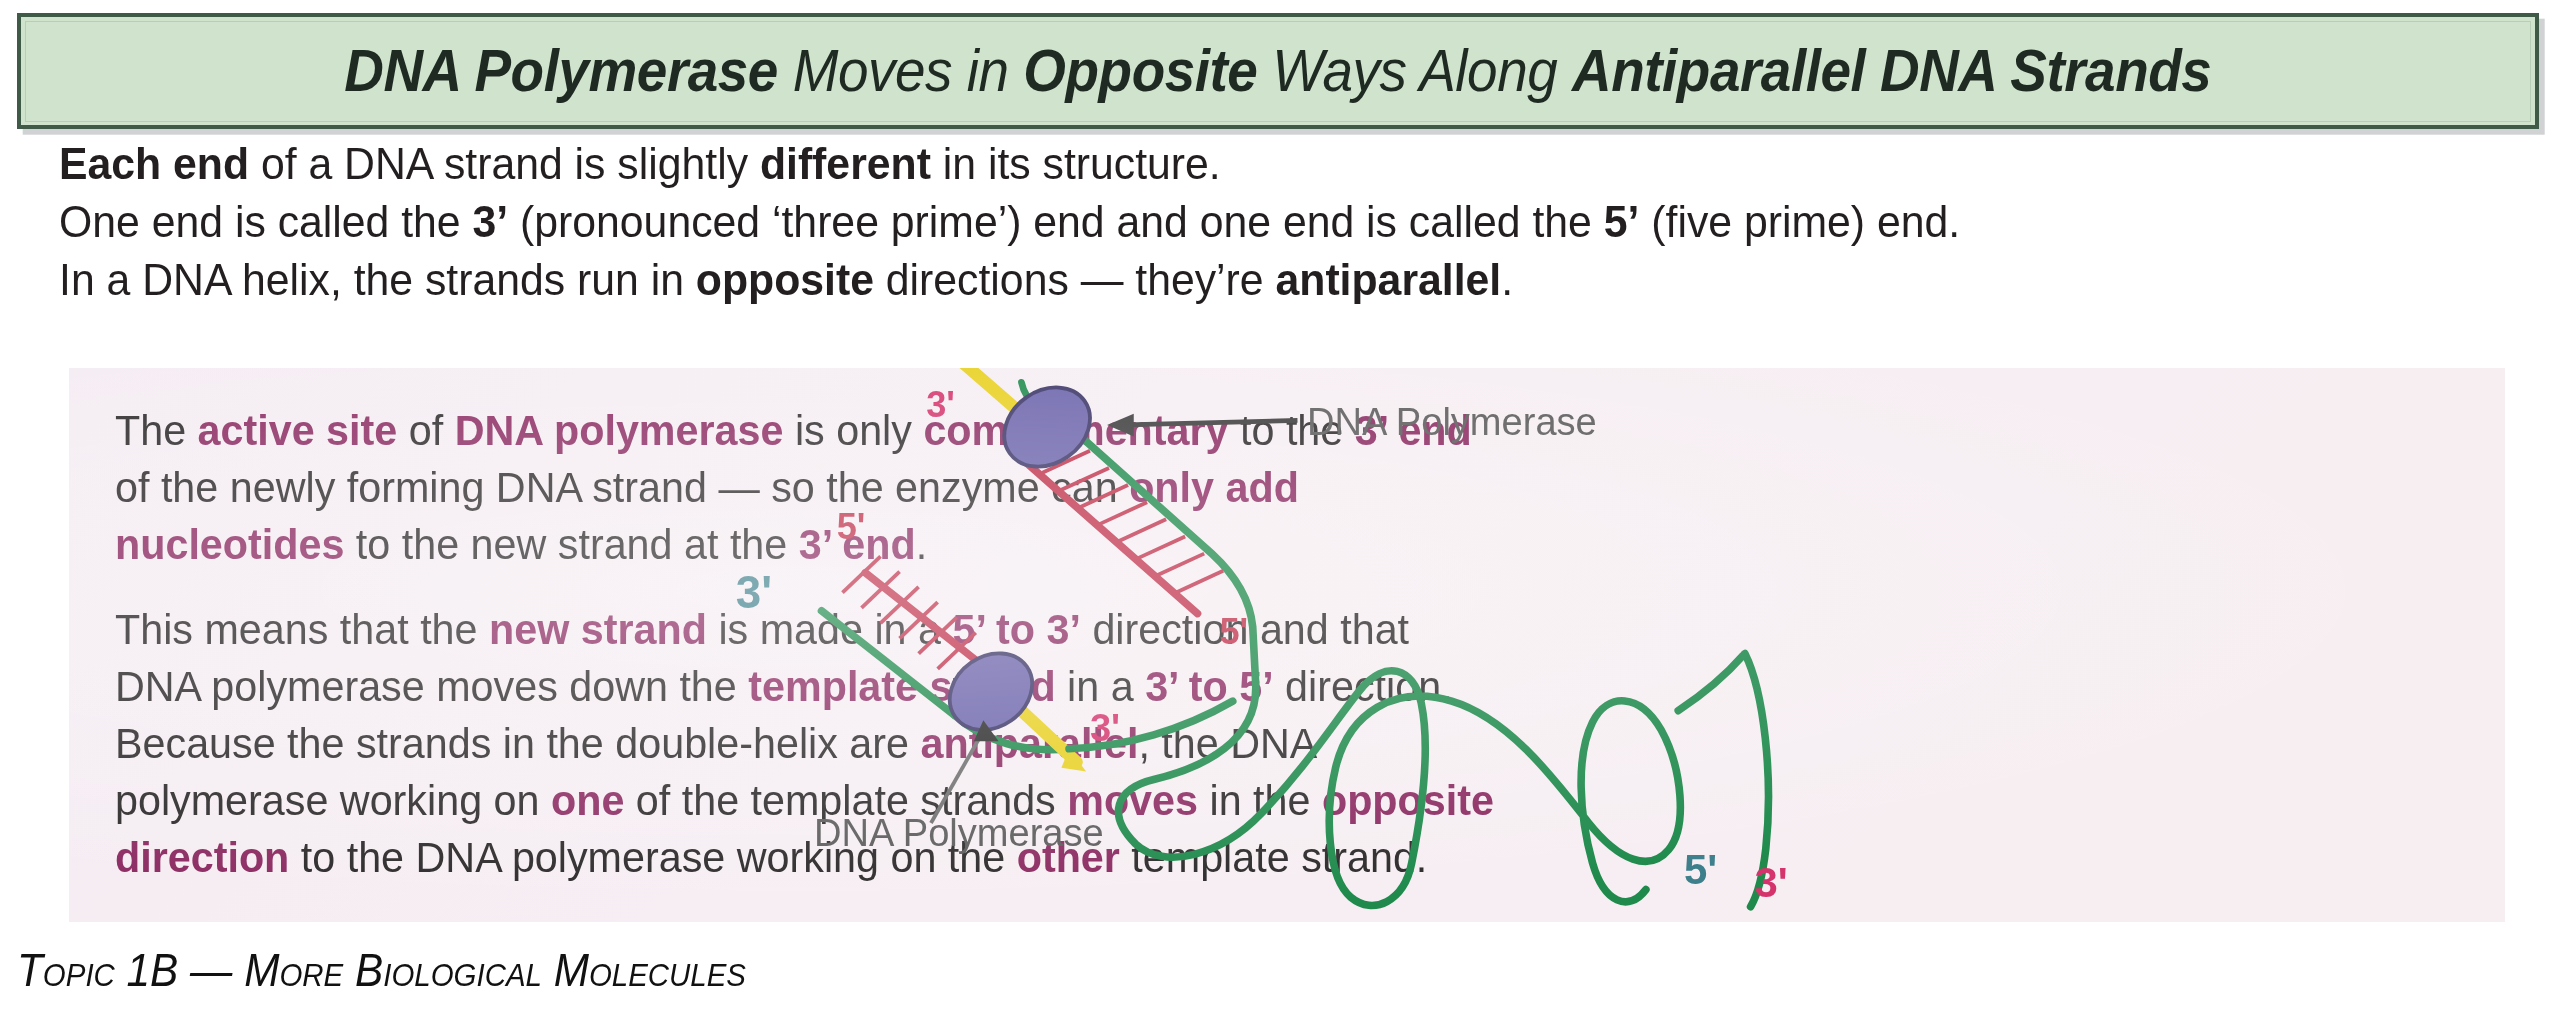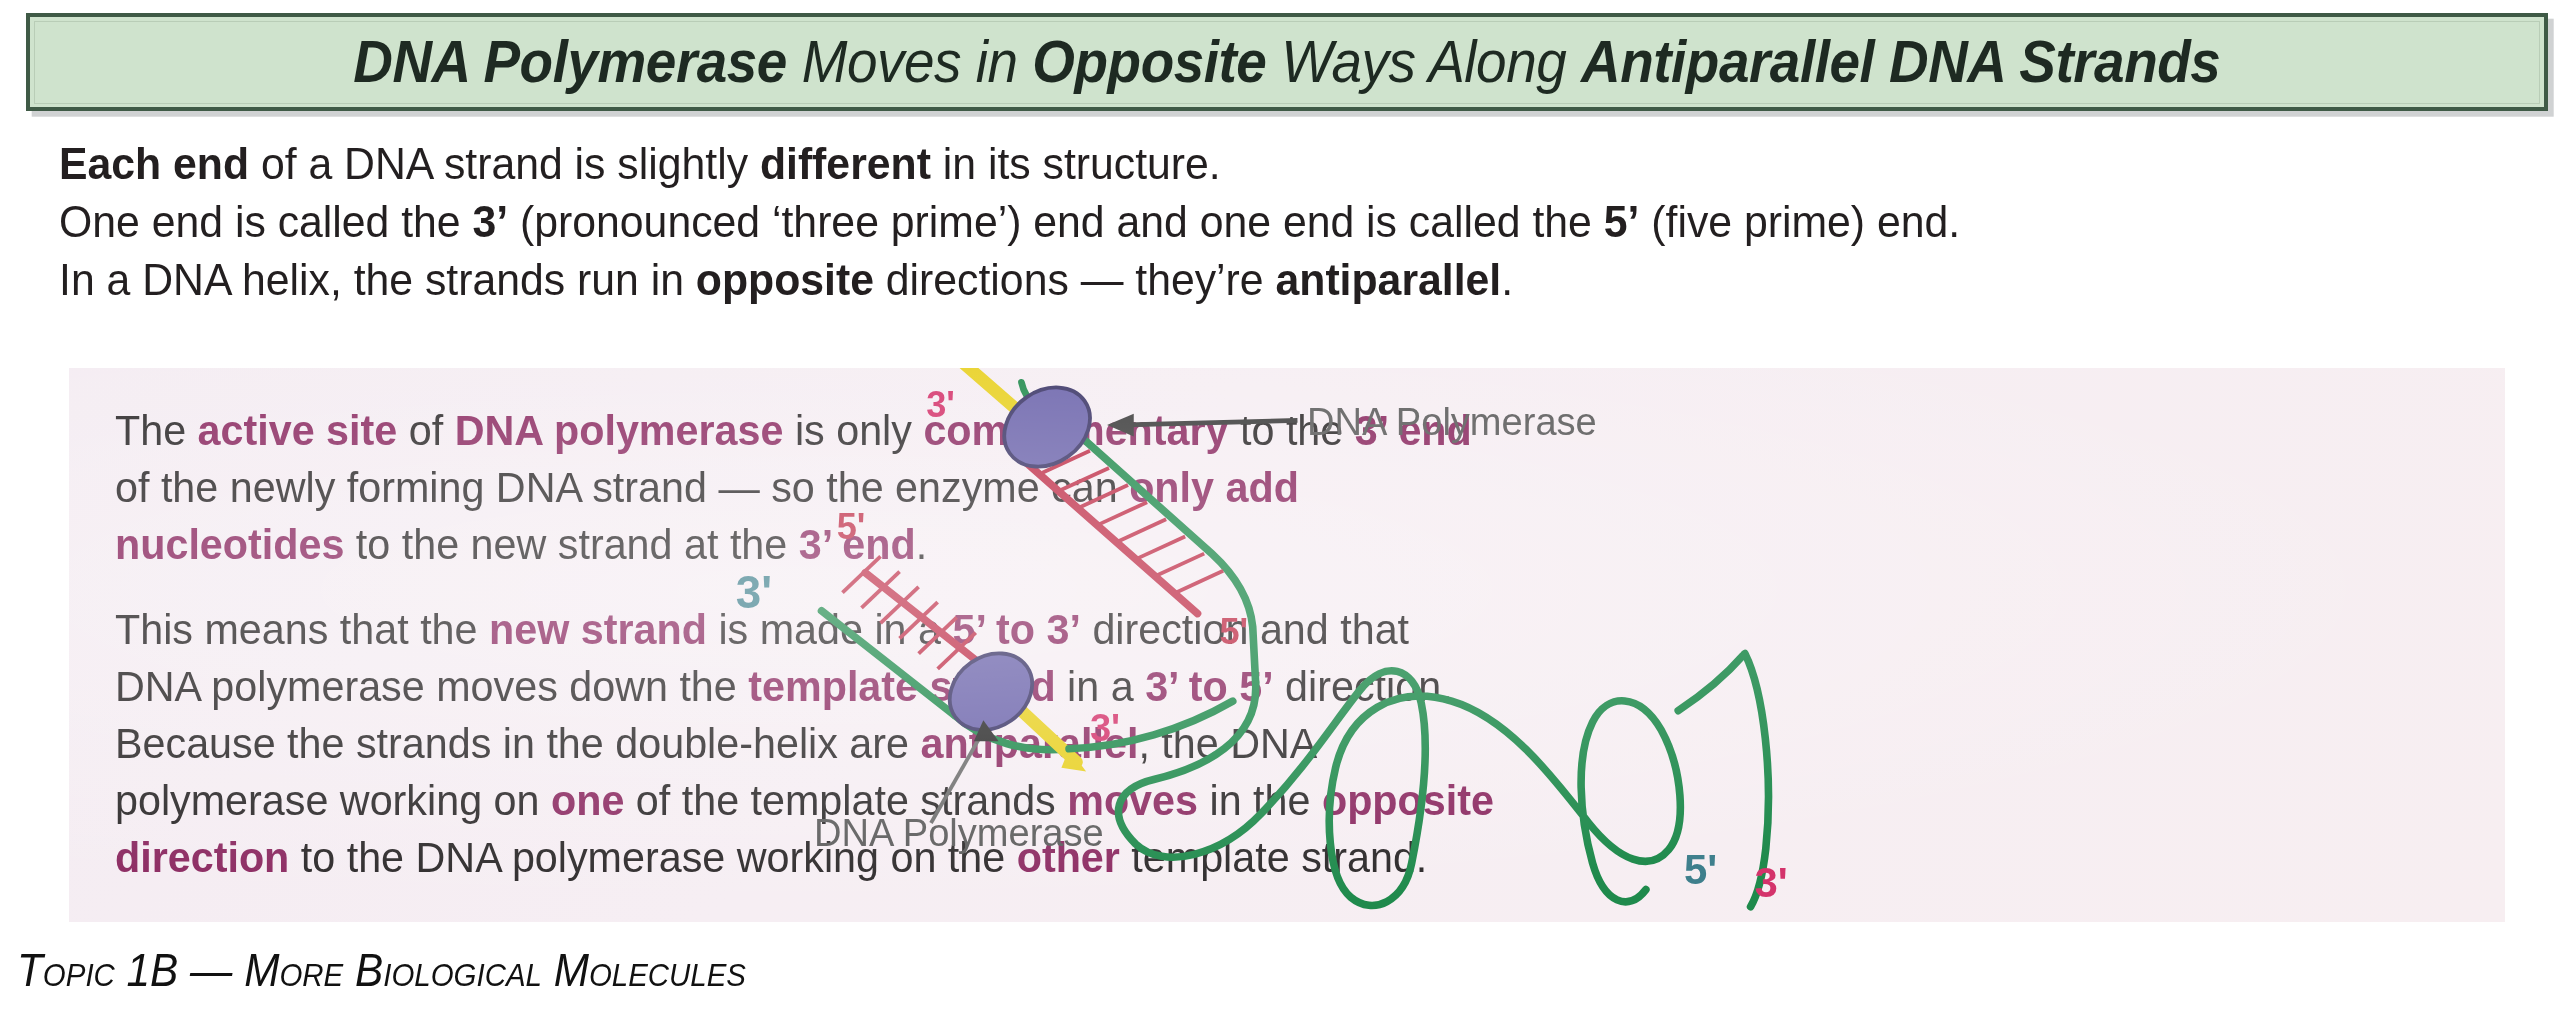--- a/index.html
+++ b/index.html
@@ -11,24 +11,24 @@
     width: 2576px;
     height: 1009px;
     font-family: "Liberation Sans", sans-serif;
     position: relative;
     overflow: hidden;
   }
 
   
   .title-bar {
     position: absolute;
-    left: 26px;
+    left: 17px;
     top: 13.3px;
     width: 2522px;
-    height: 98px;
+    height: 116px;
     background: #cfe3cd;
     border: 4.8px solid #3f5a46;
     box-sizing: border-box;
     box-shadow: 5.7px 5.7px 0 rgba(120,125,130,0.35);
     display: flex;
     align-items: center;
     justify-content: center;
   }
   .title-bar .inner-edge {
     position: absolute;

